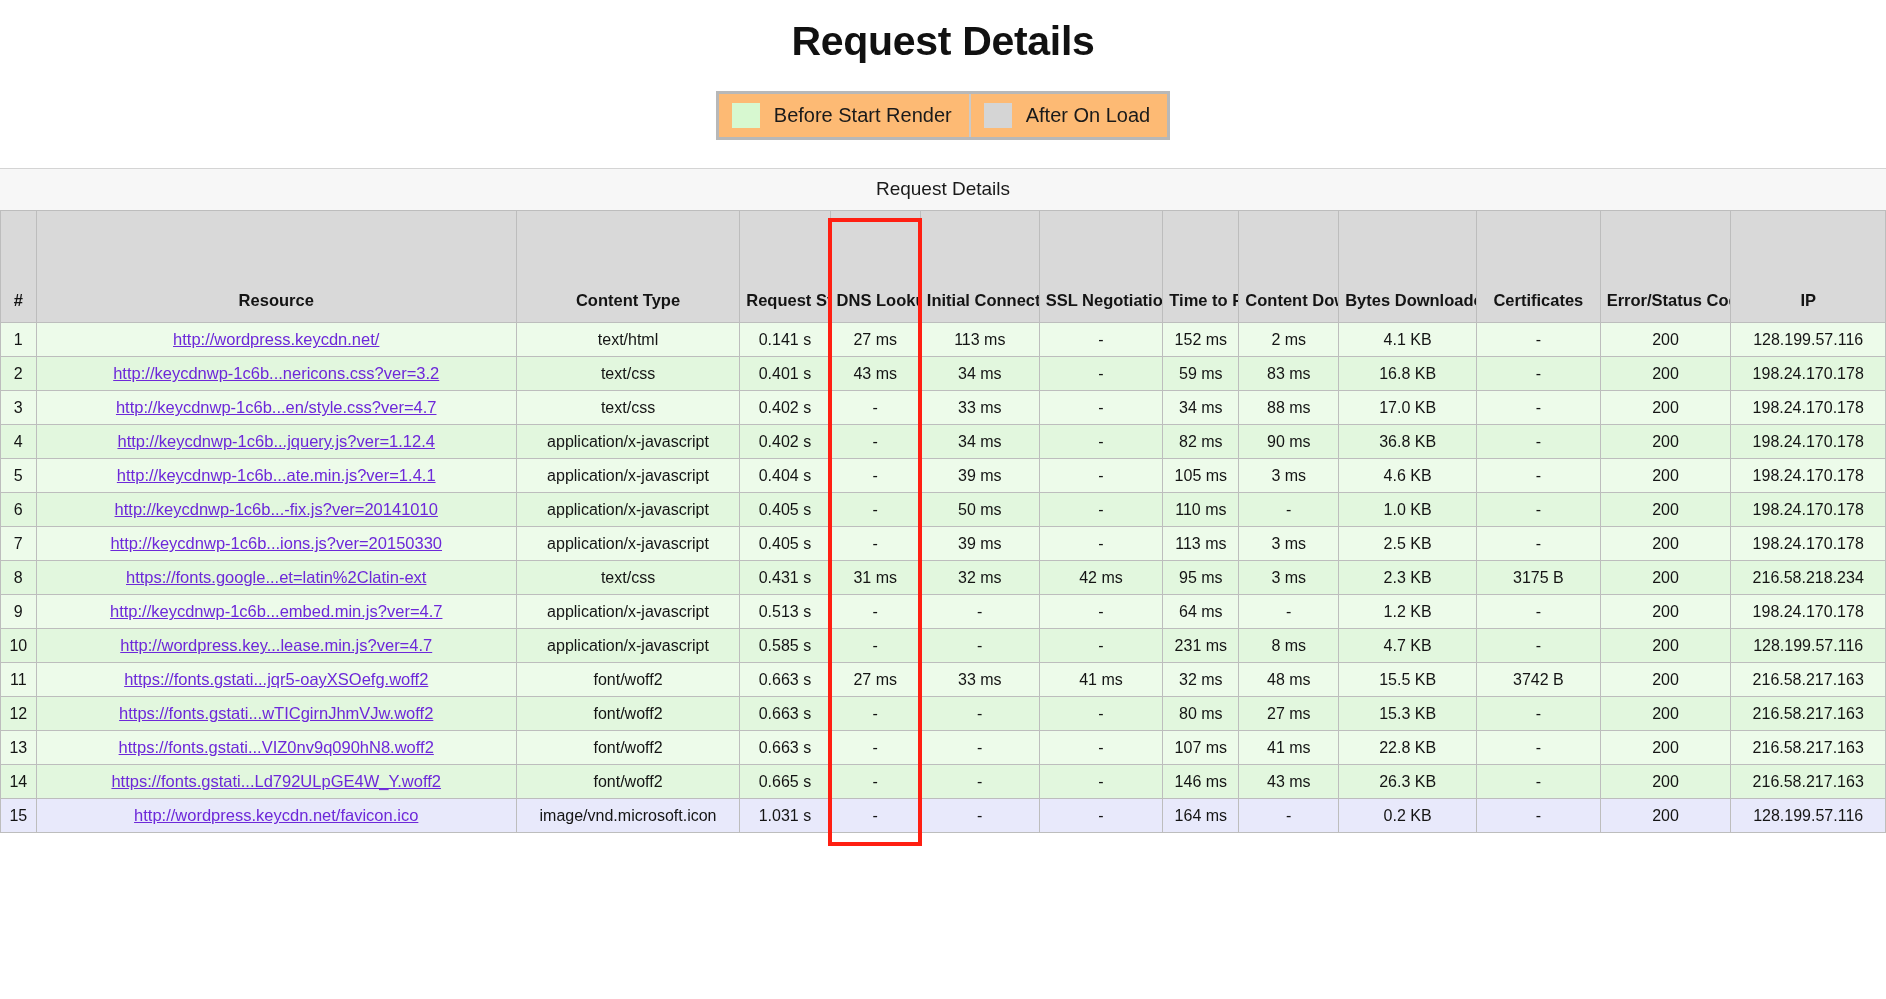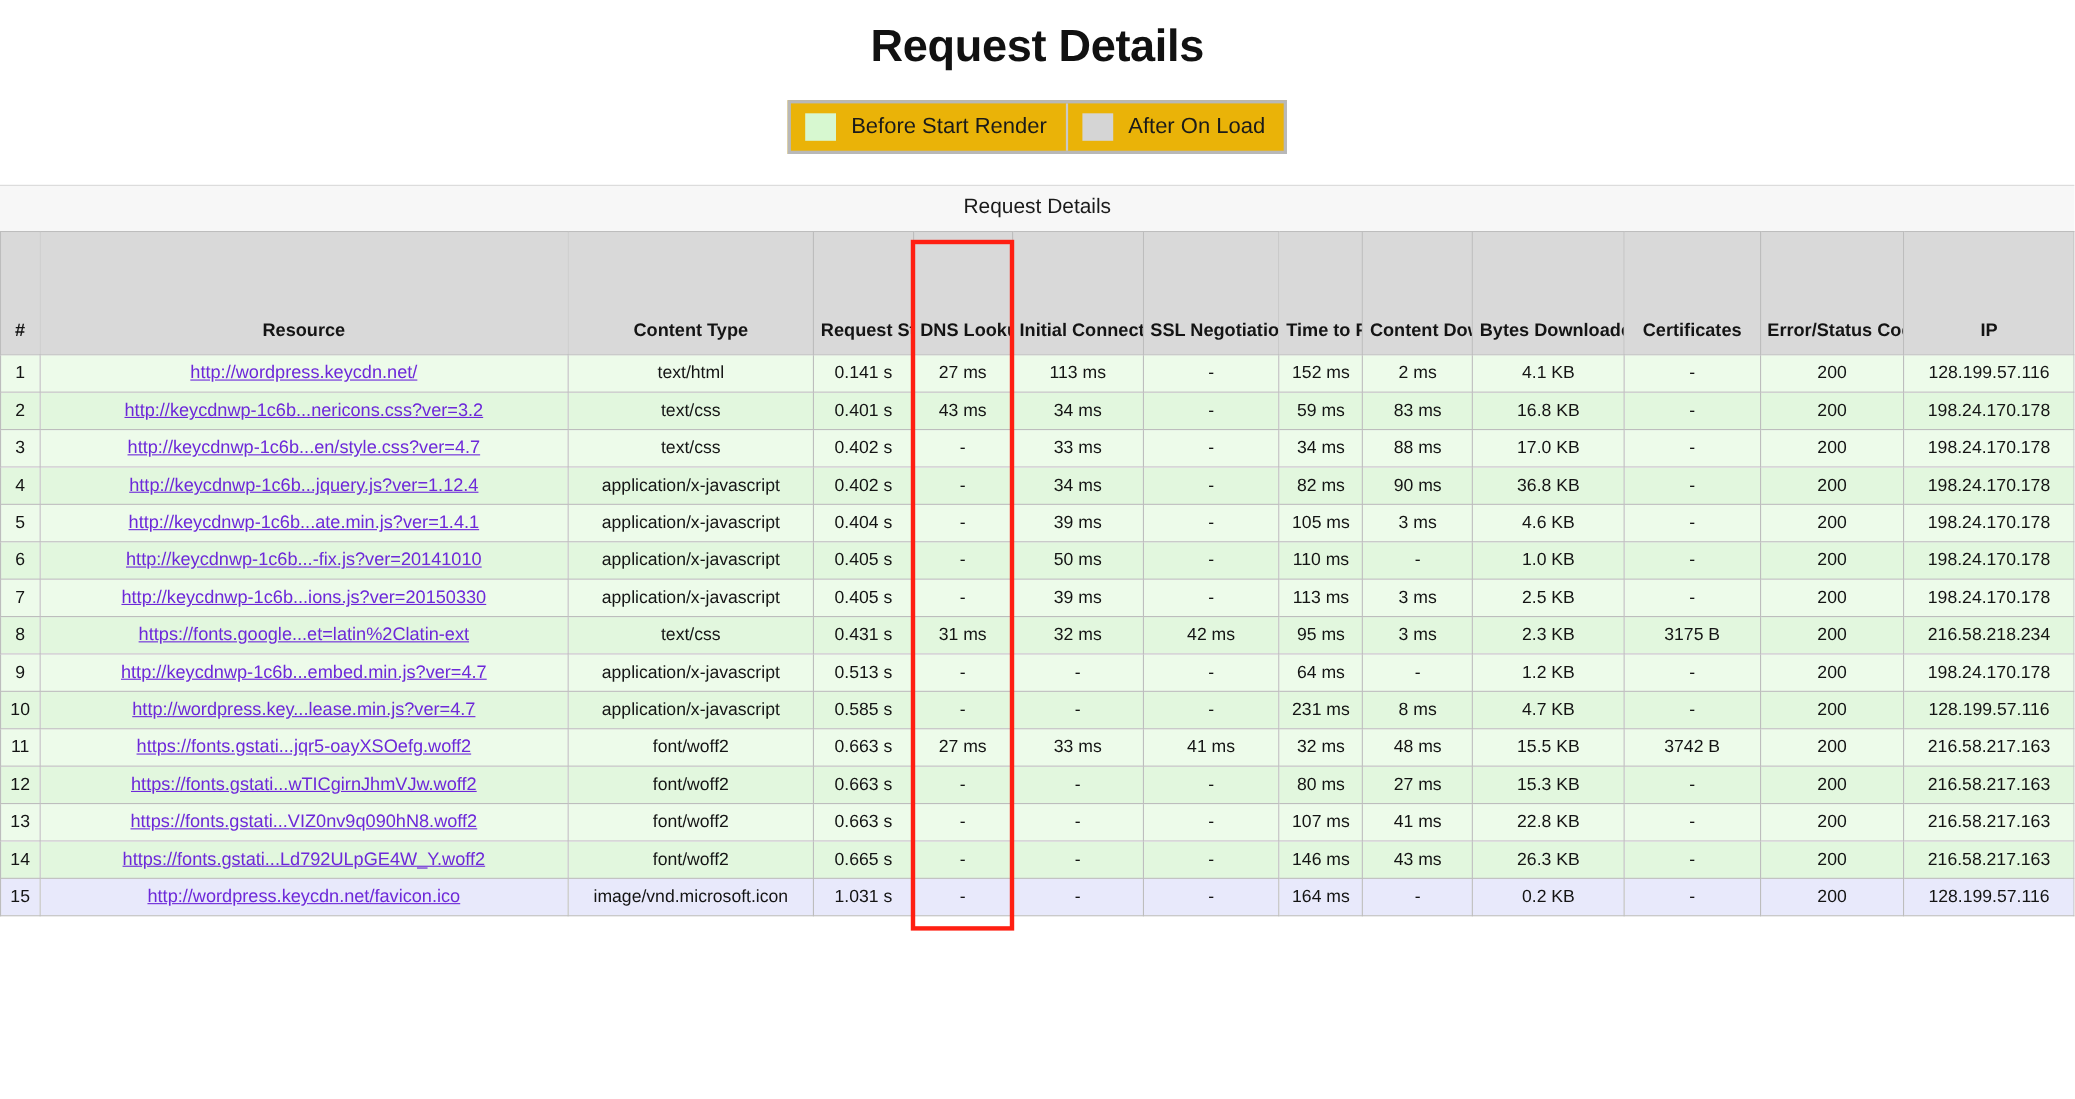--- a/index.html
+++ b/index.html
@@ -29,21 +29,21 @@
 
   
   .legend-wrap {
     display: flex;
     justify-content: center;
     margin-top: 22px;
   }
   .legend {
     display: flex;
     border: 3px solid #b8b8b8;
-    background: #eab308;
+    background: #fdba74;
   }
   .legend-item {
     display: flex;
     align-items: center;
     padding: 9px 17px 9px 13px;
     border-right: 2px solid #c9c9c9;
   }
   .legend-item:last-child { border-right: none; }
   .legend-swatch {
     width: 28px;

